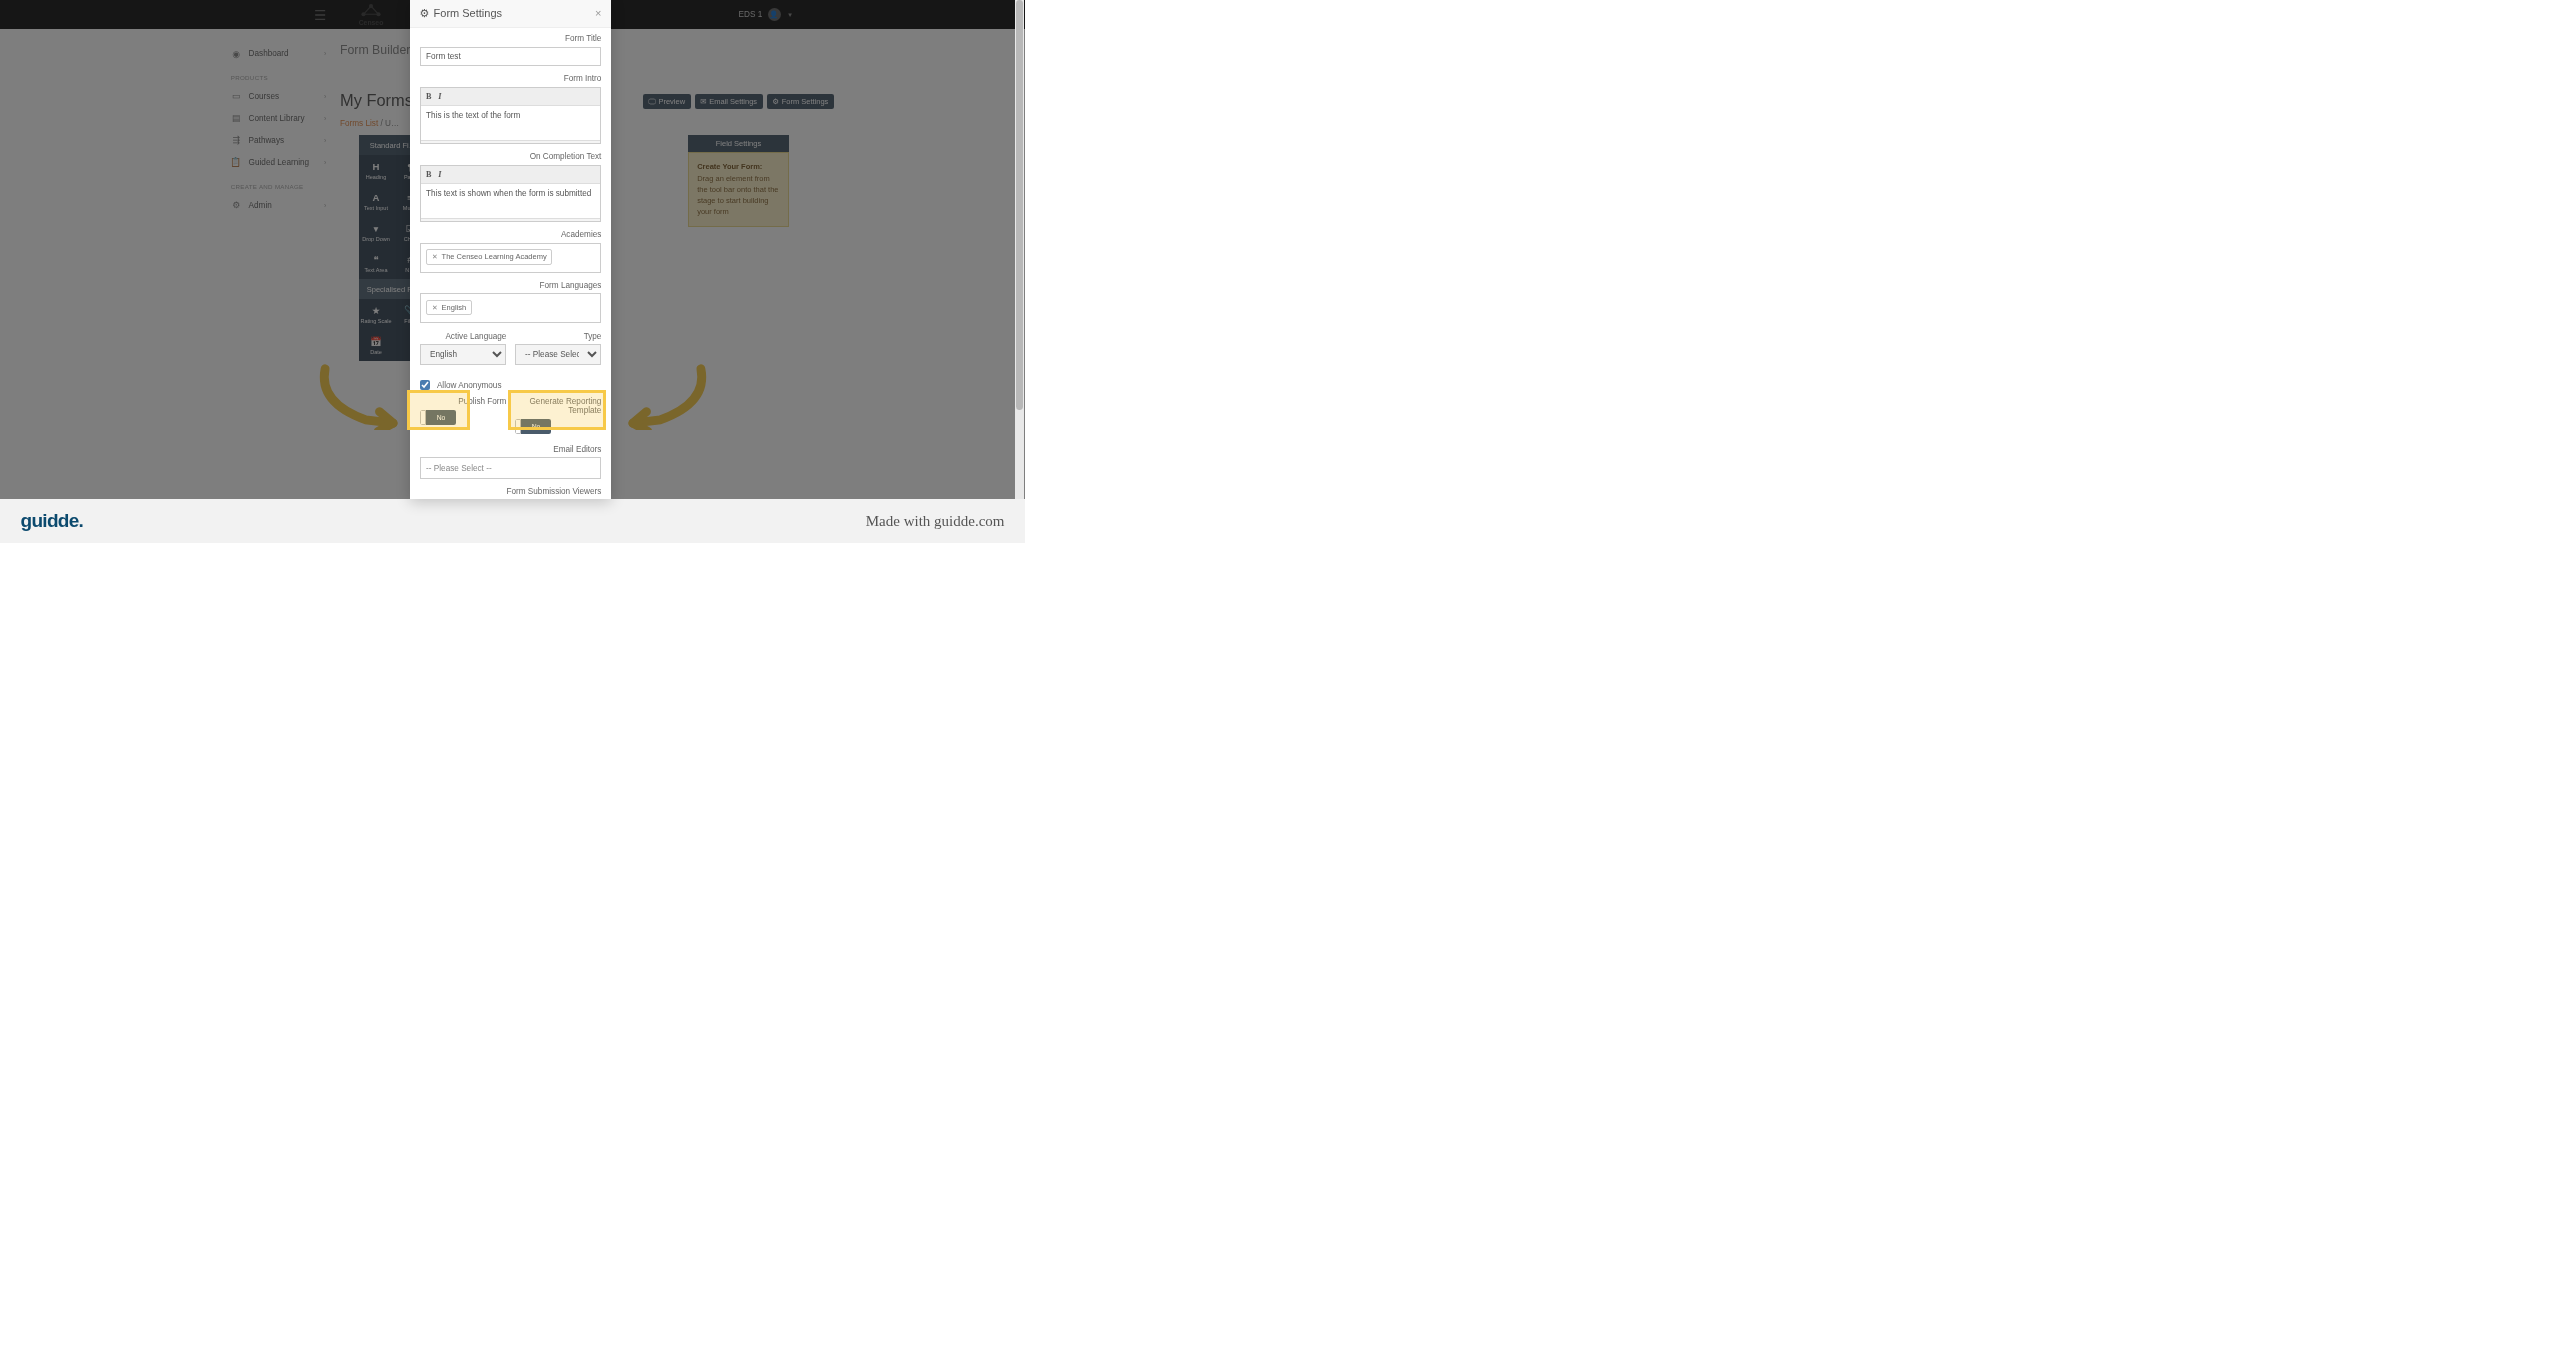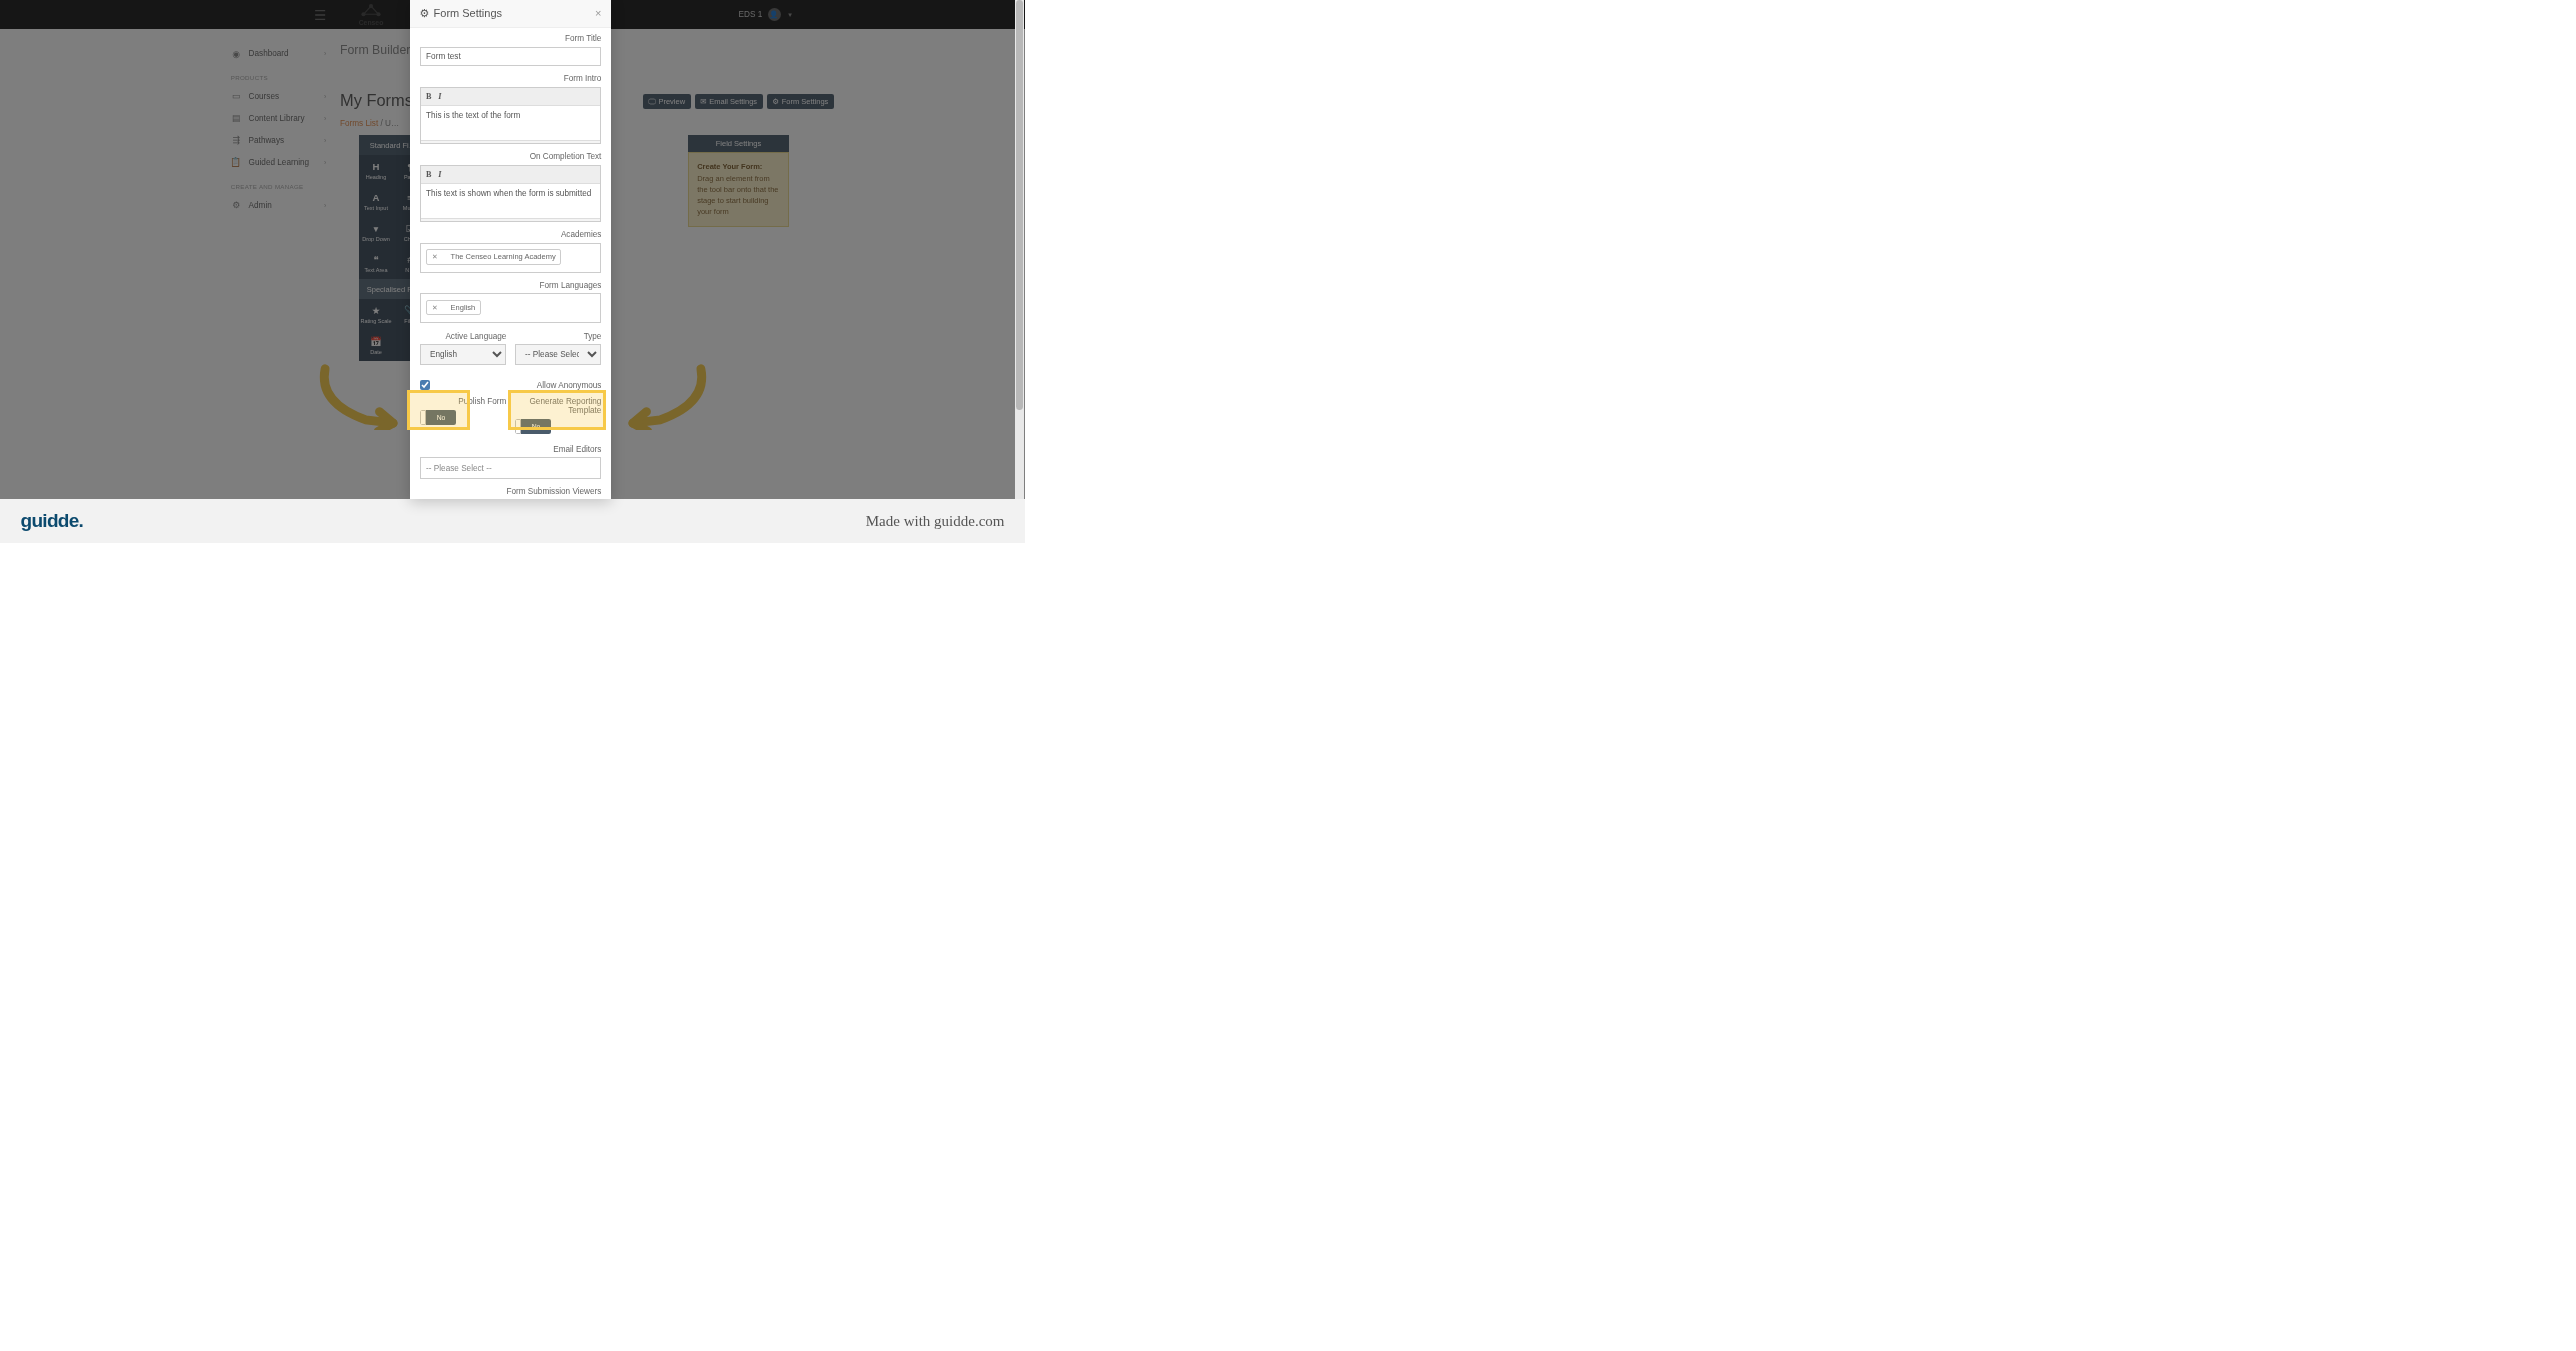--- a/index.html
+++ b/index.html
@@ -48,26 +48,26 @@
 .form-group { margin-bottom: 8.2px; }
 .form-label { font-size: 8.2px; color: #666; margin-bottom: 3.4px; display: block; text-align: right; }
 .form-control { width: 100%; border: 0.7px solid #ccc; padding: 4.1px 5.5px; font-size: 8.2px; color: #555; background: #fff; }
 .rte-wrap { border: 0.7px solid #ccc; }
 .rte-toolbar { background: #eee; padding: 4.1px 5.5px; display: flex; gap: 6.8px; border-bottom: 0.7px solid #ddd; }
 .rte-toolbar span { font-weight: bold; font-family: serif; color: #555; }
 .rte-toolbar .it { font-style: italic; }
 .rte-body { min-height: 34px; padding: 5.5px; font-size: 8.2px; color: #555; background: #fff; }
 .rte-resize { height: 3.4px; background: #f4f4f4; border-top: 0.7px solid #ddd; }
 .tag-box { border: 0.7px solid #ccc; padding: 5.5px; min-height: 30px; }
-.tag { display: inline-flex; align-items: center; gap: 13px; border: 0.7px solid #ccc; border-radius: 2.1px; padding: 2.1px 4.8px; font-size: 7.5px; color: #666; background: #fff; }
+.tag { display: inline-flex; align-items: center; gap: 4px; border: 0.7px solid #ccc; border-radius: 2.1px; padding: 2.1px 4.8px; font-size: 7.5px; color: #666; background: #fff; }
 .tag-x { color: #888; font-size: 6.8px; }
 .two-col { display: flex; gap: 8.2px; }
 .two-col > div { flex: 1; }
 select.form-control { background: #f4f4f4; }
-.checkbox-row { display: flex; align-items: center; gap: 7px; margin: 6.8px 0; justify-content: space-between; }
+.checkbox-row { display: flex; align-items: center; gap: 7px; margin: 6.8px 0; }
 .checkbox-row input { width: 10.3px; height: 10.3px; accent-color: #4a7cb0; }
 .toggle-group { margin-bottom: 5.5px; }
 .toggle { display: flex; width: 36px; height: 15px; border-radius: 2.1px; overflow: hidden; }
 .toggle-knob { width: 6.8px; background: #fff; border: 0.7px solid #bbb; border-radius: 1.4px 0 0 1.4px; }
 .toggle-label { flex: 1; background: #4a5b6b; color: #fff; font-size: 6.8px; display: flex; align-items: center; justify-content: center; }
 .select-text { border: 0.7px solid #ccc; padding: 5.5px; font-size: 8.2px; color: #888; }
 
 
 .dim { position: absolute; inset: 0; background: rgba(20,20,20,0.55); z-index: 50; }
 

